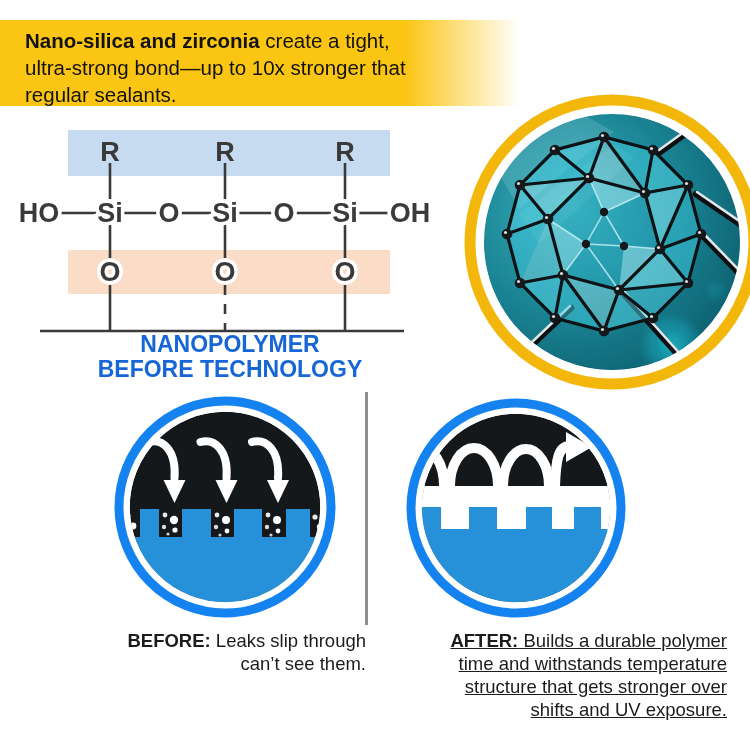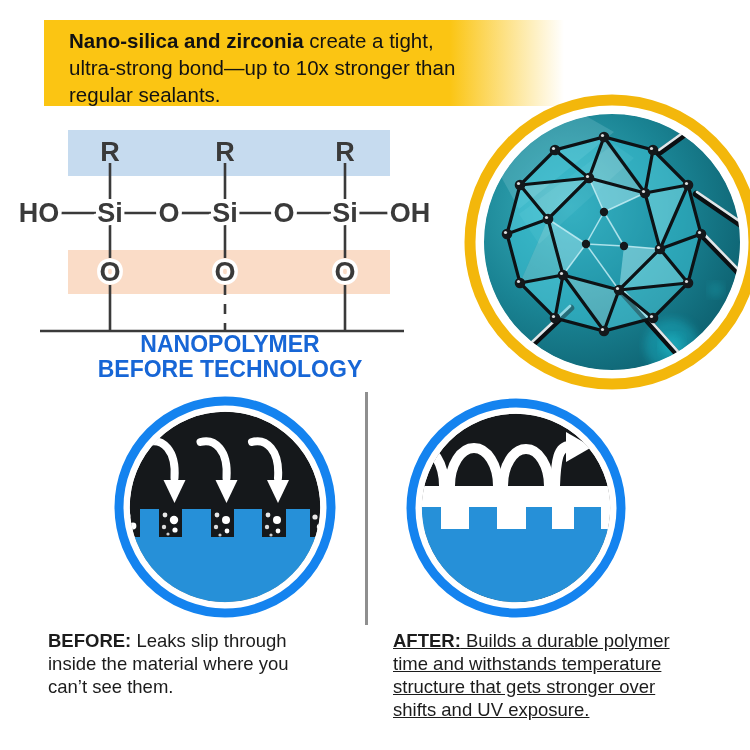--- a/index.html
+++ b/index.html
@@ -4,21 +4,21 @@
 <style>
   html,body{margin:0;padding:0;}
   body{font-family:"Liberation Sans", sans-serif; background:#ffffff;}
   .page{position:relative;width:750px;height:750px;background:#ffffff;overflow:hidden;}
 
   
   .banner{
     position:absolute;left:0;top:20px;width:520px;height:86px;
     background:linear-gradient(90deg,#FBC513 0%,#FBC513 78%,rgba(251,197,19,0) 100%);
     padding:7px 0 0 25px;box-sizing:border-box;
-    font-size:20.5px;line-height:27px;color:#121212;margin-left:44px;
+    font-size:20.5px;line-height:27px;color:#121212;
   }
   .banner .b{font-weight:bold;}
 
   
   .chem{position:absolute;left:12px;top:123px;width:420px;height:214px;}
   .chem text{font-family:"Liberation Sans", sans-serif;font-weight:600;fill:#3A3A3A;}
   .chem .halo{paint-order:stroke;stroke:#ffffff;stroke-width:7px;}
 
   .heading{
     position:absolute;left:0;top:332px;width:460px;text-align:center;
@@ -28,33 +28,33 @@
   
   .molecule{position:absolute;left:464px;top:94px;width:296px;height:296px;}
 
   
   .circle-before{position:absolute;left:114px;top:396px;width:222px;height:222px;}
   .circle-after{position:absolute;left:406px;top:398px;width:220px;height:220px;}
 
   .divider{position:absolute;left:365px;top:392px;width:3px;height:233px;background:#8F8F8F;}
 
   
-  .caption{position:absolute;top:629px;text-align:left;font-size:18.5px;line-height:23px;color:#1c1c1c;}
+  .caption{position:absolute;top:629px;text-align:right;font-size:18.5px;line-height:23px;color:#1c1c1c;}
   .caption .b{font-weight:bold;}
   .caption-before{left:48px;width:318px;}
   .caption-after{left:393px;width:334px;text-decoration:underline;}
 </style>
 </head>
 <body>
 
 <div class="page">
 
   <div class="banner">
     <div><span class="b">Nano-silica and zirconia</span><span> create a tight,</span></div>
-    <div>ultra-strong bond—up to 10x stronger than</div>
+    <div>ultra-strong bond—up to 10x stronger that</div>
     <div>regular sealants.</div>
   </div>
 
   <svg class="chem" viewBox="0 0 420 214">
     <rect x="56" y="7" width="322" height="46" fill="#C6DBEF"></rect>
     <rect x="56" y="127" width="322" height="44" fill="#FADCC7"></rect>
 
     <g stroke="#3A3A3A" stroke-width="2.6">
 
       <line x1="46" y1="90" x2="84" y2="90"></line>
@@ -330,21 +330,20 @@
       </g>
     </g>
     <circle cx="110" cy="110" r="97.5" fill="none" stroke="#FFFFFF" stroke-width="6.5"></circle>
     <circle cx="110" cy="110" r="105" fill="none" stroke="#1483EF" stroke-width="9"></circle>
   </svg>
 
   <div class="divider"></div>
 
   <div class="caption caption-before">
     <div><span class="b">BEFORE:</span><span> Leaks slip through</span></div>
-    <div>inside the material where you</div>
     <div>can’t see them.</div>
   </div>
 
   <div class="caption caption-after">
     <div><span class="b">AFTER:</span><span> Builds a durable polymer</span></div>
     <div>time and withstands temperature</div>
     <div>structure that gets stronger over</div>
     <div>shifts and UV exposure.</div>
   </div>
 

